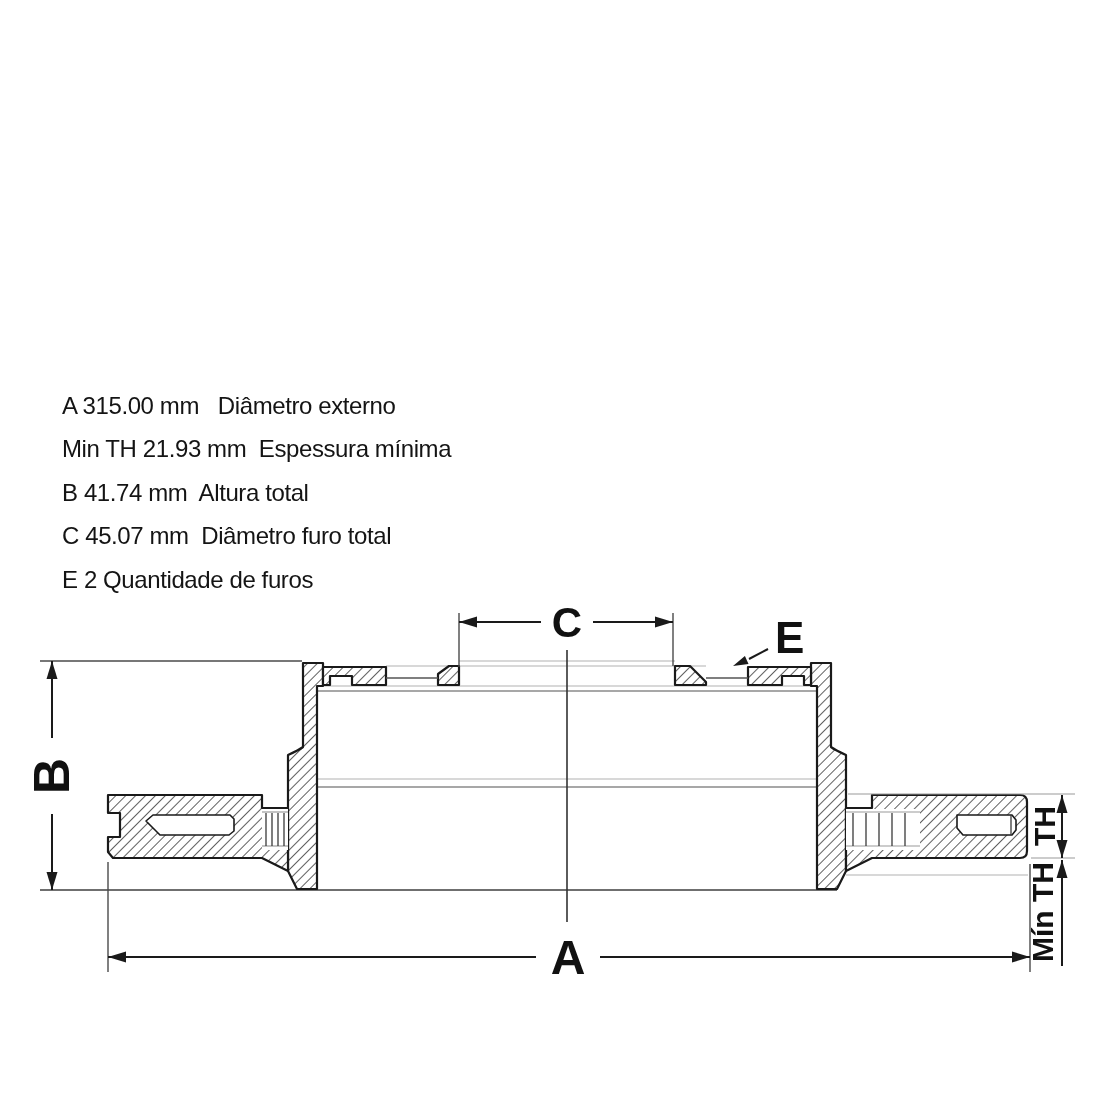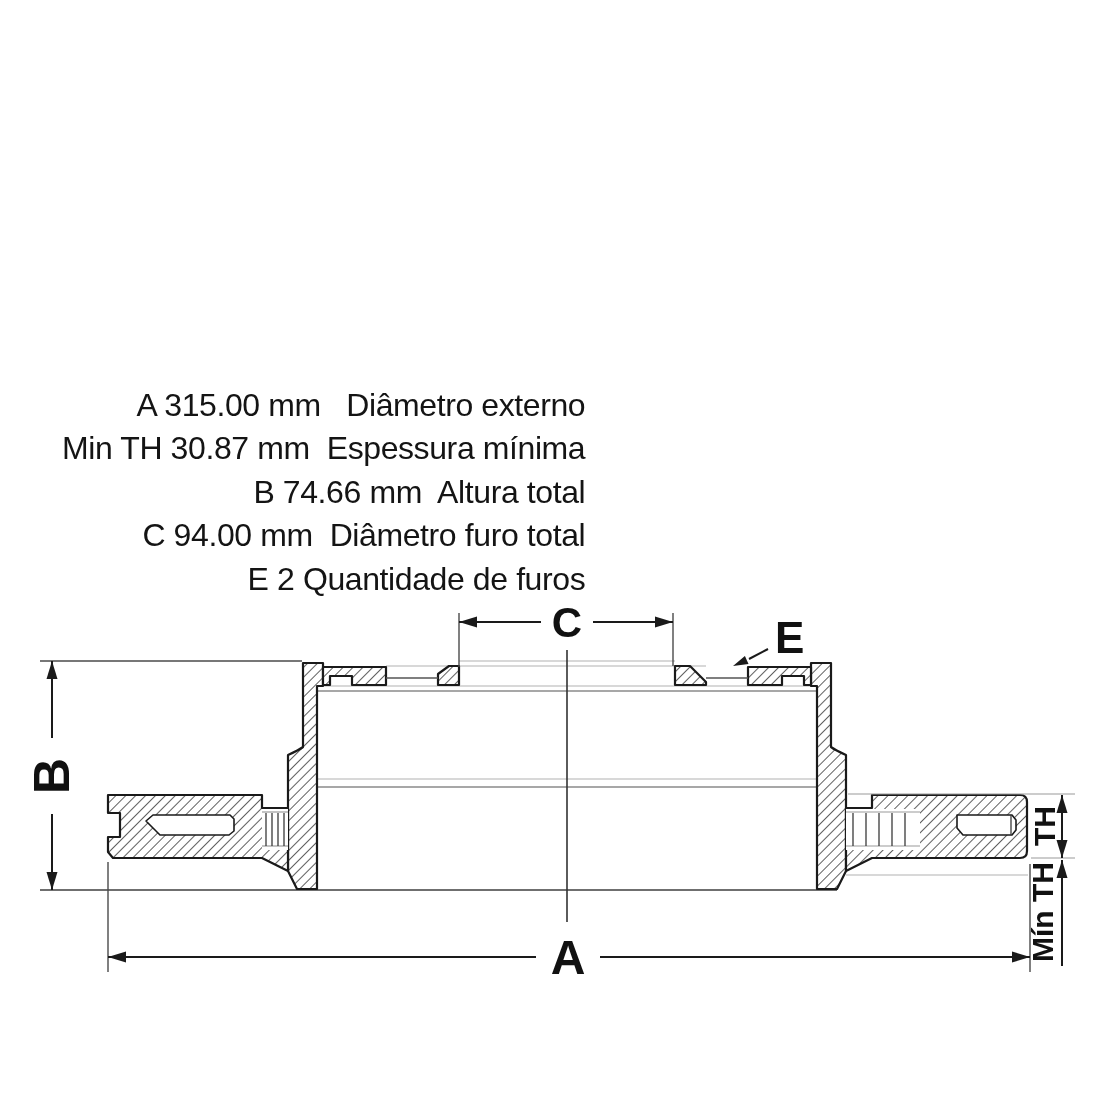--- a/index.html
+++ b/index.html
@@ -1,19 +1,19 @@
 <!DOCTYPE html>
 <html><head>
 <meta charset="utf-8">
 <style>
   html,body{margin:0;padding:0;background:#ffffff;}
   .canvas{position:relative;width:1100px;height:1100px;background:#ffffff;overflow:hidden;
           font-family:"Liberation Sans", sans-serif;}
   .specs{position:absolute;left:62px;top:384px;color:#141414;}
-  .spec-line{font-size:32px;line-height:43.4px;white-space:pre;letter-spacing:-0.4px;color:#141414;text-align:right;}
+  .spec-line{font-size:24px;line-height:43.4px;white-space:pre;letter-spacing:-0.4px;color:#141414;}
   svg{position:absolute;left:0;top:0;}
   .part{fill:url(#hatch);stroke:#1a1a1a;stroke-width:2.2;stroke-linejoin:round;}
   .cut{fill:#ffffff;stroke:#1a1a1a;stroke-width:1.6;stroke-linejoin:round;}
   .dim{stroke:#1a1a1a;stroke-width:2;}
   .ext{stroke:#4a4a4a;stroke-width:1.4;}
   .bg1{stroke:#b2b2b2;stroke-width:1.2;}
   .bg2{stroke:#8a8a8a;stroke-width:1.6;}
   .bg3{stroke:#6f6f6f;stroke-width:1.8;}
   .ref{stroke:#9a9a9a;stroke-width:1.2;}
   .rib{stroke:#3a3a3a;stroke-width:1.3;}
@@ -21,23 +21,23 @@
   .ah{fill:#1a1a1a;stroke:none;}
   .lbl{fill:#111111;font-family:"Liberation Sans", sans-serif;font-weight:bold;}
 </style>
 </head>
 <body>
 
 <div class="canvas">
 
   <div class="specs">
     <div class="spec-line">A 315.00 mm   Diâmetro externo</div>
-    <div class="spec-line">Min TH 30.87 mm  Espessura mínima</div>
-    <div class="spec-line">B 74.66 mm  Altura total</div>
-    <div class="spec-line">C 94.00 mm  Diâmetro furo total</div>
+    <div class="spec-line">Min TH 21.93 mm  Espessura mínima</div>
+    <div class="spec-line">B 41.74 mm  Altura total</div>
+    <div class="spec-line">C 45.07 mm  Diâmetro furo total</div>
     <div class="spec-line">E 2 Quantidade de furos</div>
   </div>
 
   <svg width="1100" height="1100" viewBox="0 0 1100 1100">
     <defs>
       <pattern id="hatch" width="7" height="7" patternUnits="userSpaceOnUse" patternTransform="rotate(-45)">
         <rect width="7" height="7" fill="#ffffff"></rect>
         <line x1="0" y1="0" x2="7" y2="0" stroke="#2b2b2b" stroke-width="1.5"></line>
       </pattern>
     </defs>

